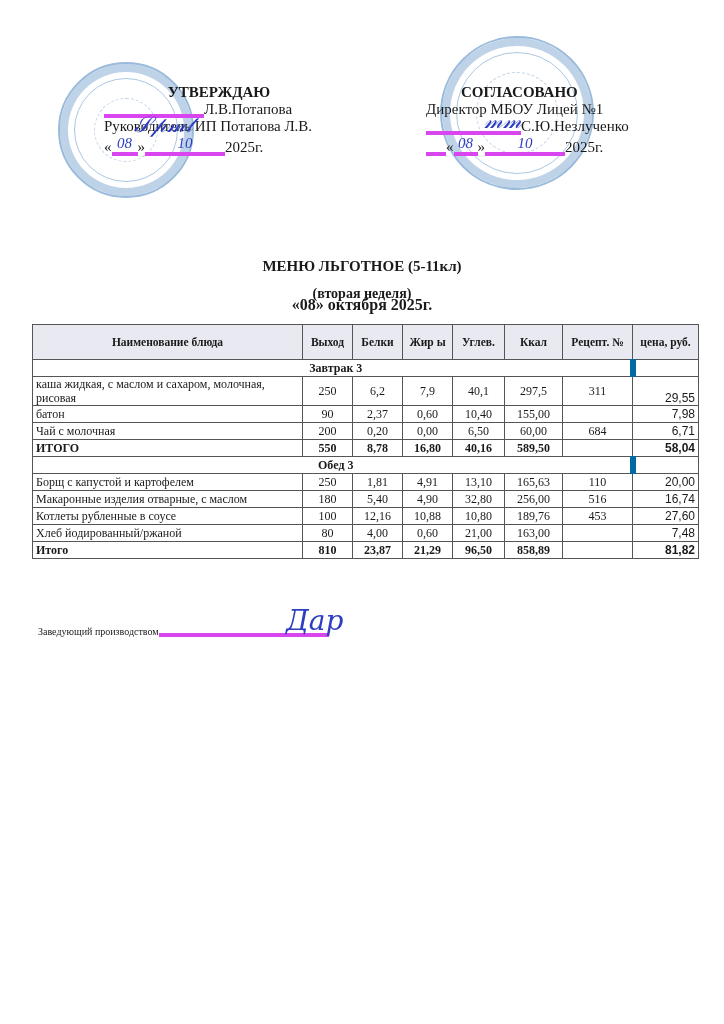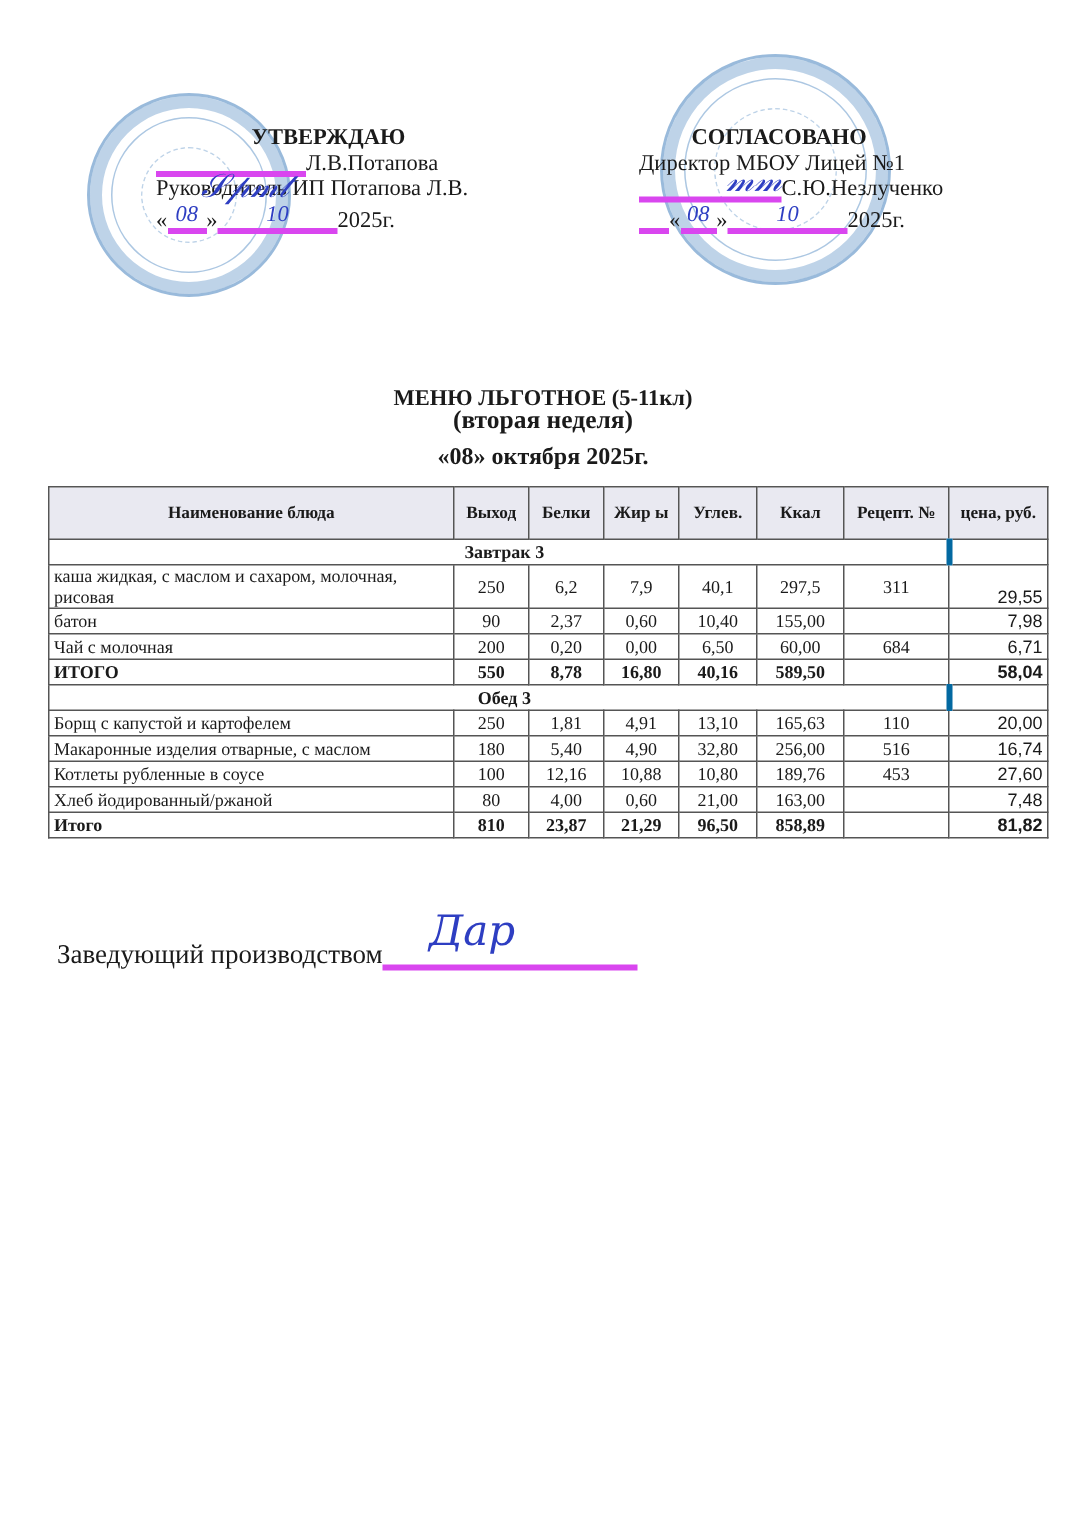--- a/index.html
+++ b/index.html
@@ -17,37 +17,37 @@
   .approve .title { font-weight:bold; text-align:center; }
   .approve-left { left:104px; top:84px; width:240px; }
   .approve-left .title { width:150px; padding-left:40px; }
   .approve-right { left:426px; top:84px; width:220px; }
   .approve-right .title { padding-left:20px; text-align:left; padding-left:35px; }
   .line { display:inline-block; border-bottom:4px solid #d946ef; vertical-align:bottom; }
   .hand { position:absolute; color:#2e3ec2; font-family:"DejaVu Serif", serif; font-style:italic;margin-left:24px; }
 
   .heading { position:absolute; left:0; width:724px; text-align:center; font-weight:bold; }
   .h1 { top:242px; font-size:15px;margin-top:16px; }
-  .h2 { top:270px; font-size:17px; }
+  .h2 { top:286px; font-size:14px; }
   .h3 { top:296px; font-size:16px; }
 
   table.menu { position:absolute; left:32px; top:324px; width:666px; border-collapse:collapse;
                font-size:12px; table-layout:fixed; }
   table.menu td, table.menu th { border:1px solid #555; padding:0 3px; height:16px; line-height:14px; }
   table.menu th { background:#e9e9f1; font-weight:bold; height:34px; font-size:11.5px; }
   .c-name { text-align:left;margin-top:20px; }
   .c-num { text-align:center; }
   .c-price { text-align:right; font-family:"Liberation Sans", sans-serif; font-size:12px; }
-  .section td.sec { text-align:center; font-weight:bold; border-right:4px solid #0369a1;padding-left:12px; }
+  .section td.sec { text-align:center; font-weight:bold; border-right:6px solid #0369a1;padding-left:12px; }
   .total td { font-weight:bold; }
   .total td.c-price { font-weight:bold; }
   .tall td { height:30px; }
   .tall td.c-price { vertical-align:bottom; }
 
-  .footer { position:absolute; left:38px; top:626px; font-size:18px;font-family:Liberation Serif, serif; }
+  .footer { position:absolute; left:38px; top:626px; font-size:10px;font-family:Liberation Serif, serif; }
   .footer .line { width:170px; }
   .sig-foot { position:absolute; left:262px; top:604px; font-size:28px; }
 </style>
 </head>
 <body>
 
 <div class="stamp stamp-left">
     <div class="inner"></div>
     <div class="inner2"></div>
   </div>

